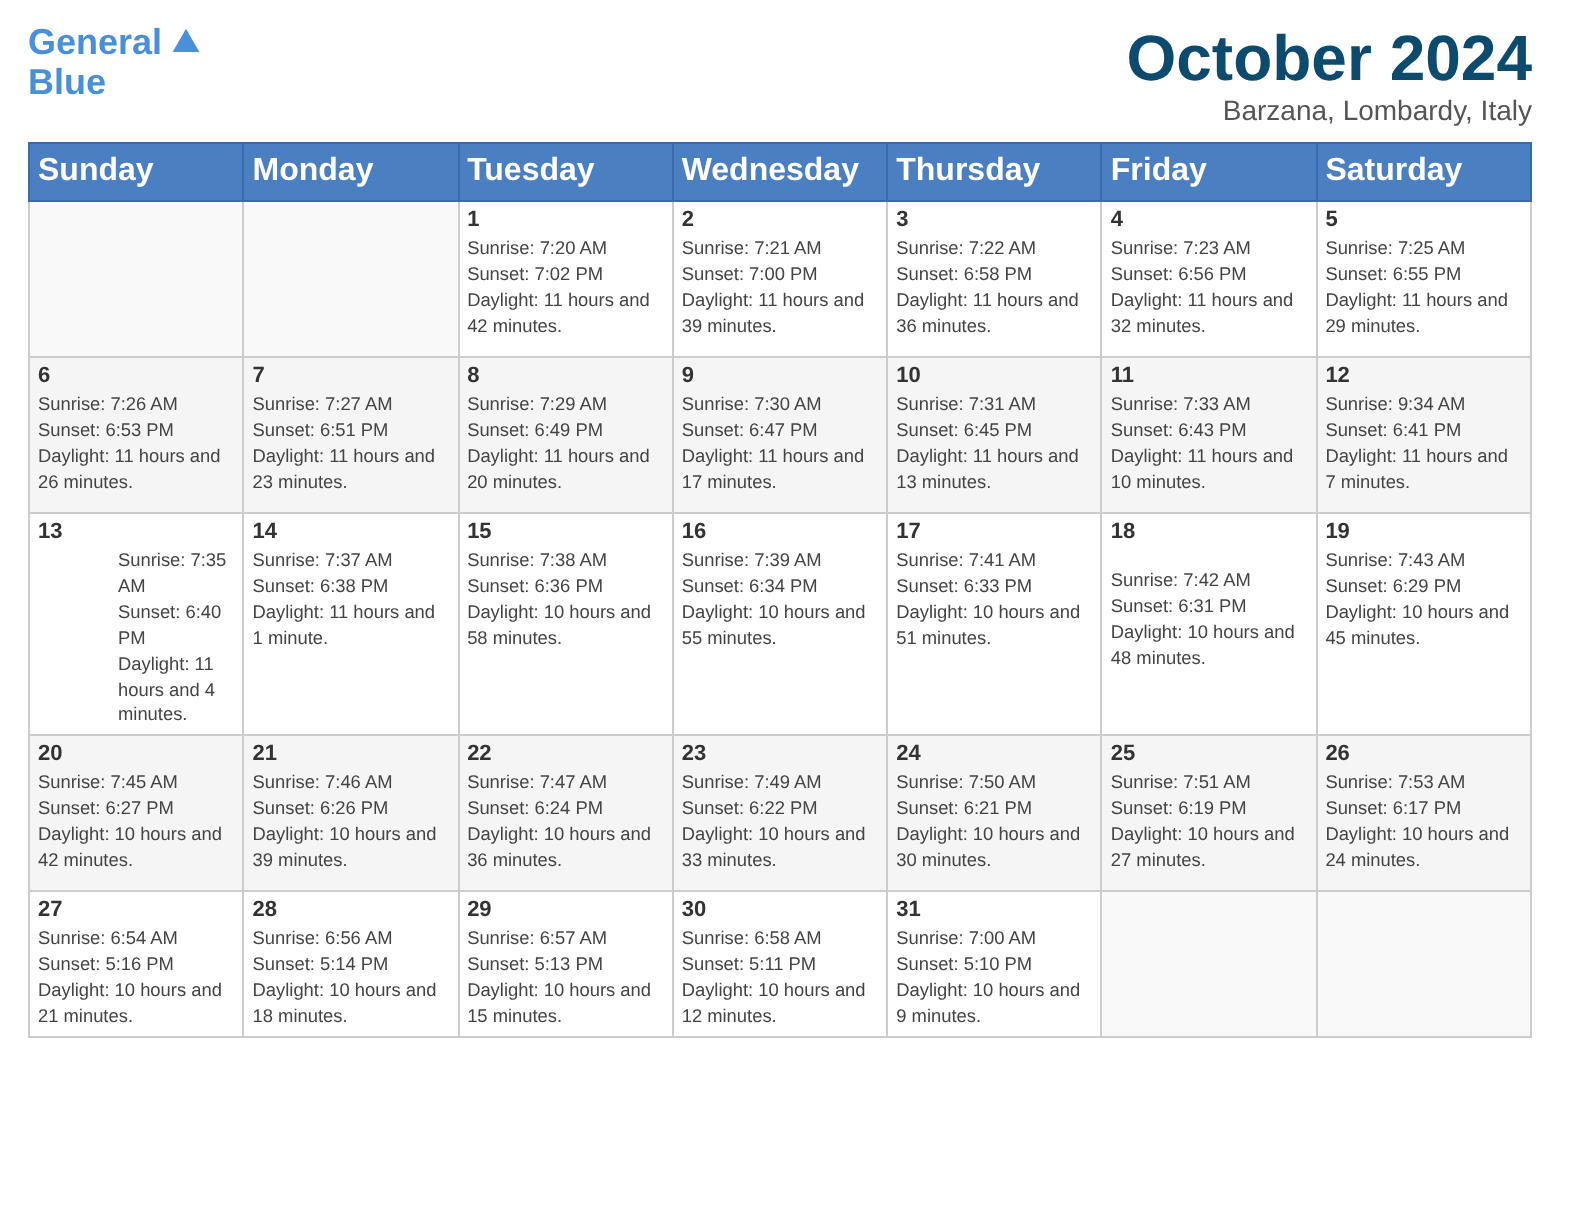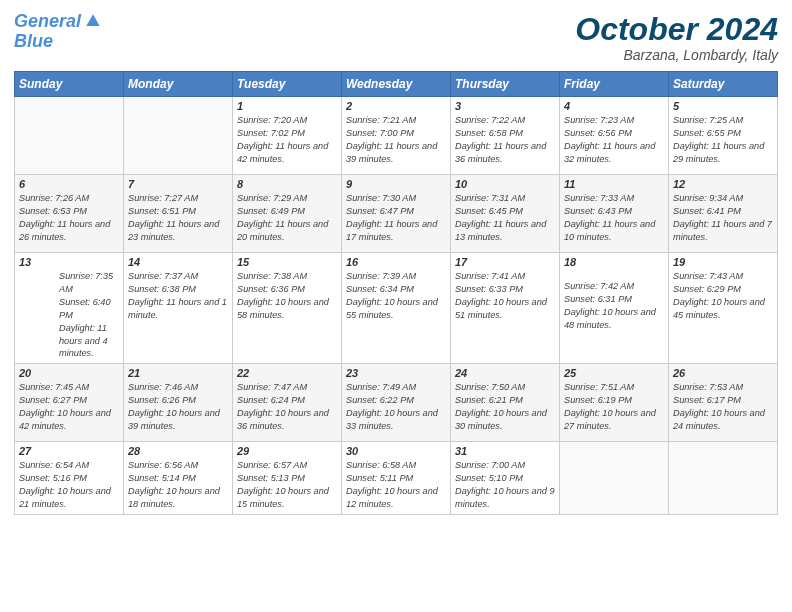--- a/index.html
+++ b/index.html
@@ -5,22 +5,21 @@
     * { margin: 0; padding: 0; box-sizing: border-box; }
     body {
       font-family: Arial, sans-serif;
       background: #fff;
       width: 792px;
       height: 612px;
       overflow: hidden;
     }
     .container {
       width: 792px;
-      padding: 12px 14px 8px 14px;
-      font-style: italic;
+      padding: 12px 26px 8px 14px;
     }
     .header {
       display: flex;
       justify-content: space-between;
       align-items: flex-start;
       margin-bottom: 8px;
     }
     .logo {
       display: flex;
       align-items: center;
@@ -54,21 +53,21 @@
       color: #555;
     }
     table {
       width: 100%;
       border-collapse: collapse;
       table-layout: fixed;
     }
     thead tr th {
       background-color: #4a7fc1;
       color: #fff;
-      font-size: 12px;
+      font-size: 16px;
       font-weight: bold;
       padding: 5px 4px;
       text-align: left;
       border: 1px solid #3a6aaa;
     }
     tbody tr td {
       border: 1px solid #ccc;
       vertical-align: top;
       padding: 3px 4px;
       font-size: 9.5px;

